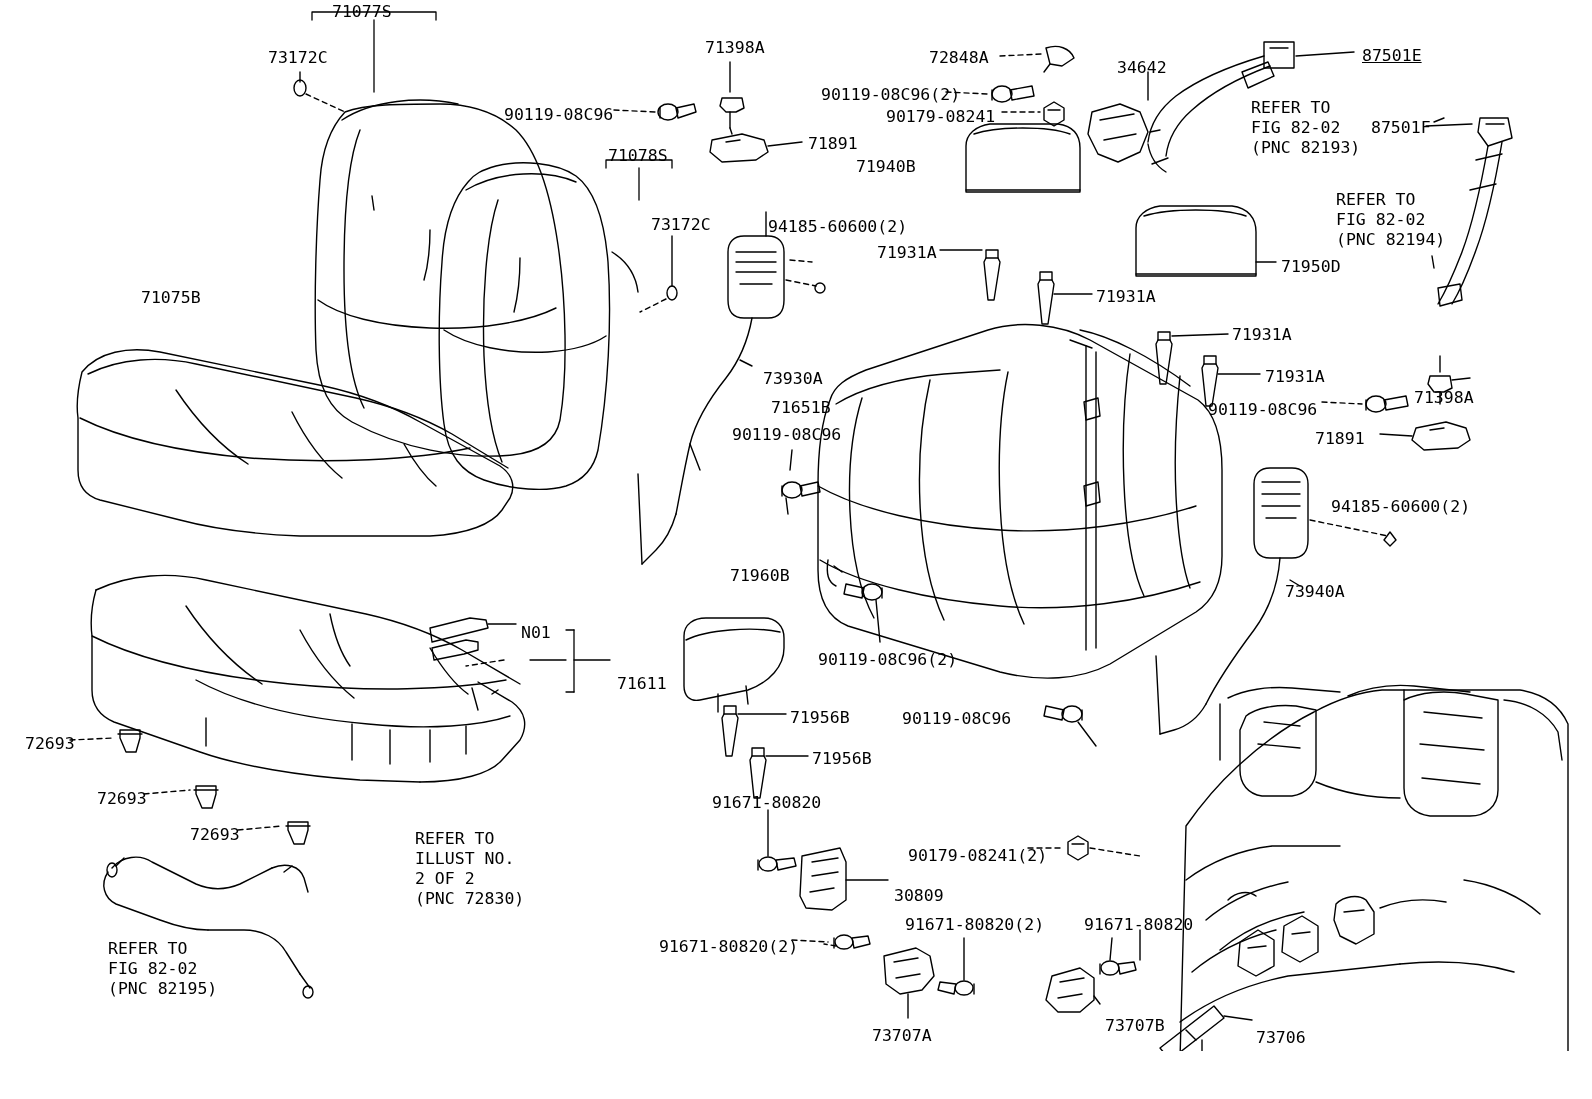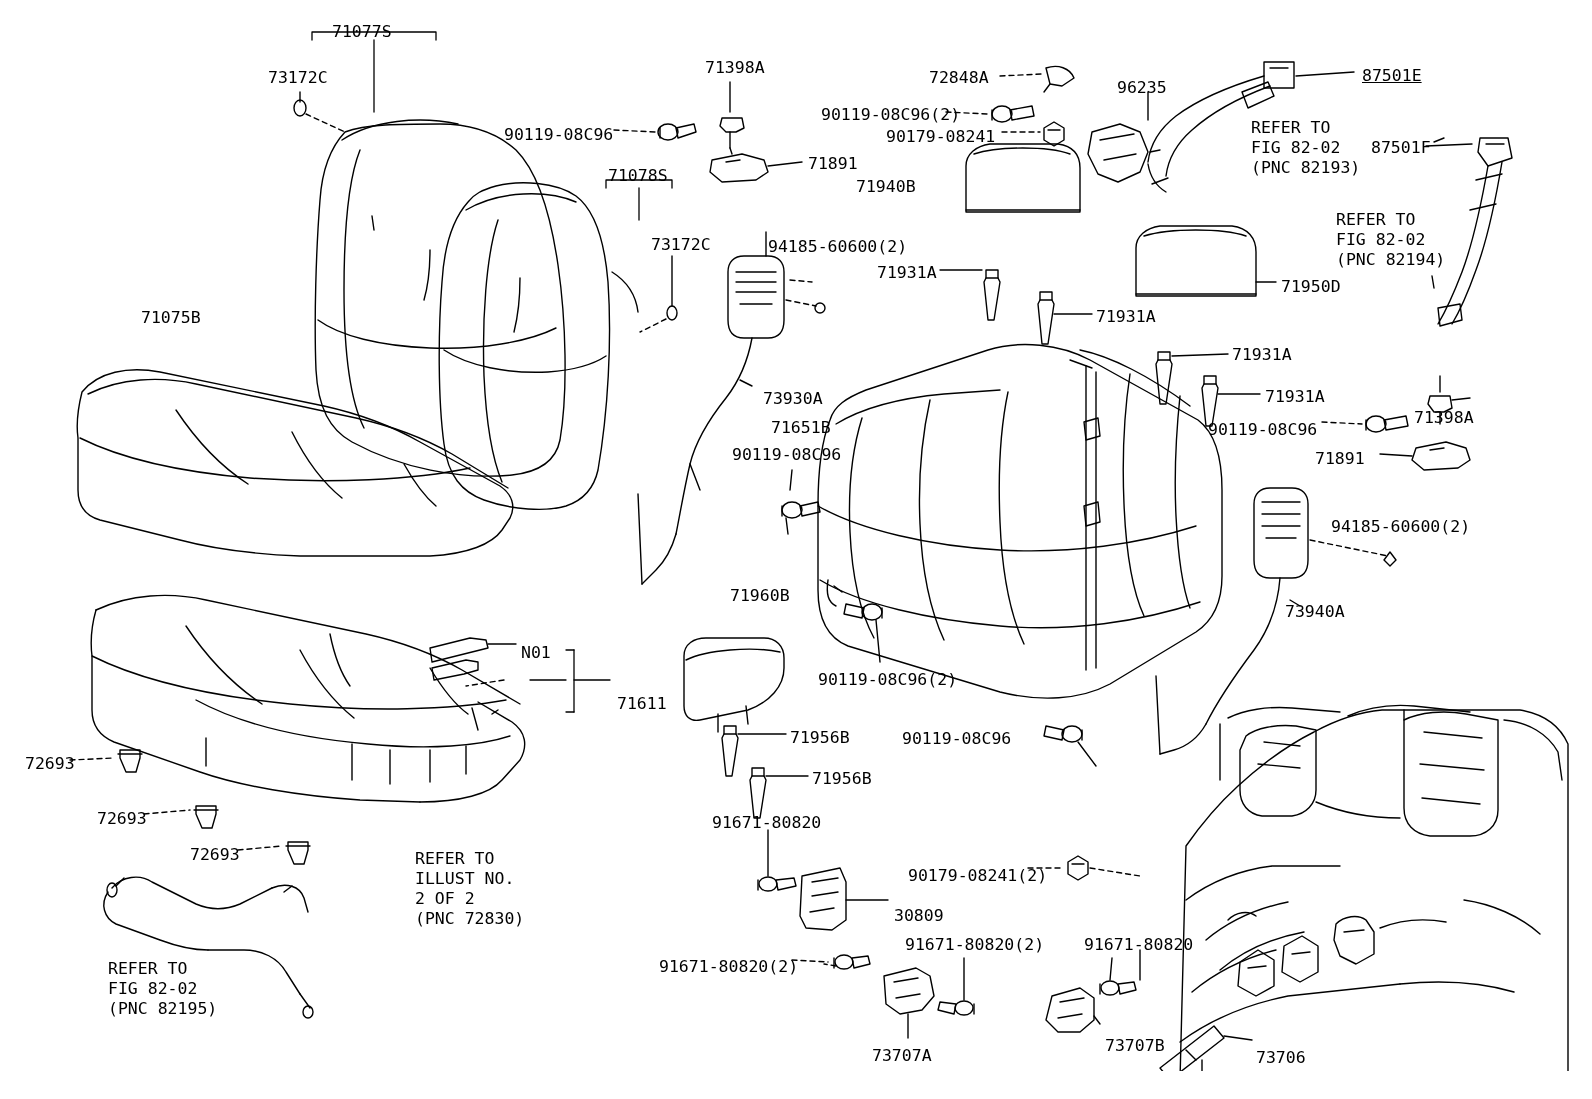--- a/index.html
+++ b/index.html
@@ -8,21 +8,20 @@
     background: #ffffff;
   }
   #page {
     position: relative;
     width: 1592px;
     height: 1051px;
     background: #ffffff;
     overflow: hidden;
     font-family: "DejaVu Sans Mono", monospace;
     color: #000000;
-    margin-top: 20px;
   }
   #artwork {
     position: absolute;
     left: 0; top: 0;
     width: 1592px;
     height: 1099px;
     pointer-events: none;
   }
   .lbl {
     position: absolute;
@@ -435,21 +434,21 @@
       <path d="M1228 900 C1236 892 1248 890 1256 896"></path>
 
     </g>
   </svg>
 
   <div id="labels">
       <div class="lbl" style="left: 332px; top: 2px;">71077S</div>
       <div class="lbl" style="left: 268px; top: 48px;">73172C</div>
       <div class="lbl" style="left: 705px; top: 38px;">71398A</div>
       <div class="lbl" style="left: 929px; top: 48px;">72848A</div>
-      <div class="lbl" style="left: 1117px; top: 58px;">96235</div>
+      <div class="lbl" style="left: 1117px; top: 58px;">34642</div>
       <div class="lbl" style="left: 1362px; top: 46px; text-decoration: underline;">87501E</div>
       <div class="lbl" style="left: 504px; top: 105px;">90119-08C96</div>
       <div class="lbl" style="left: 821px; top: 85px;">90119-08C96(2)</div>
       <div class="lbl" style="left: 886px; top: 107px;">90179-08241</div>
       <div class="lbl multi" style="left: 1251px; top: 98px;">REFER TO
 FIG 82-02
 (PNC 82193)</div>
       <div class="lbl" style="left: 1371px; top: 118px;">87501F</div>
       <div class="lbl" style="left: 808px; top: 134px;">71891</div>
       <div class="lbl" style="left: 608px; top: 146px;">71078S</div>

